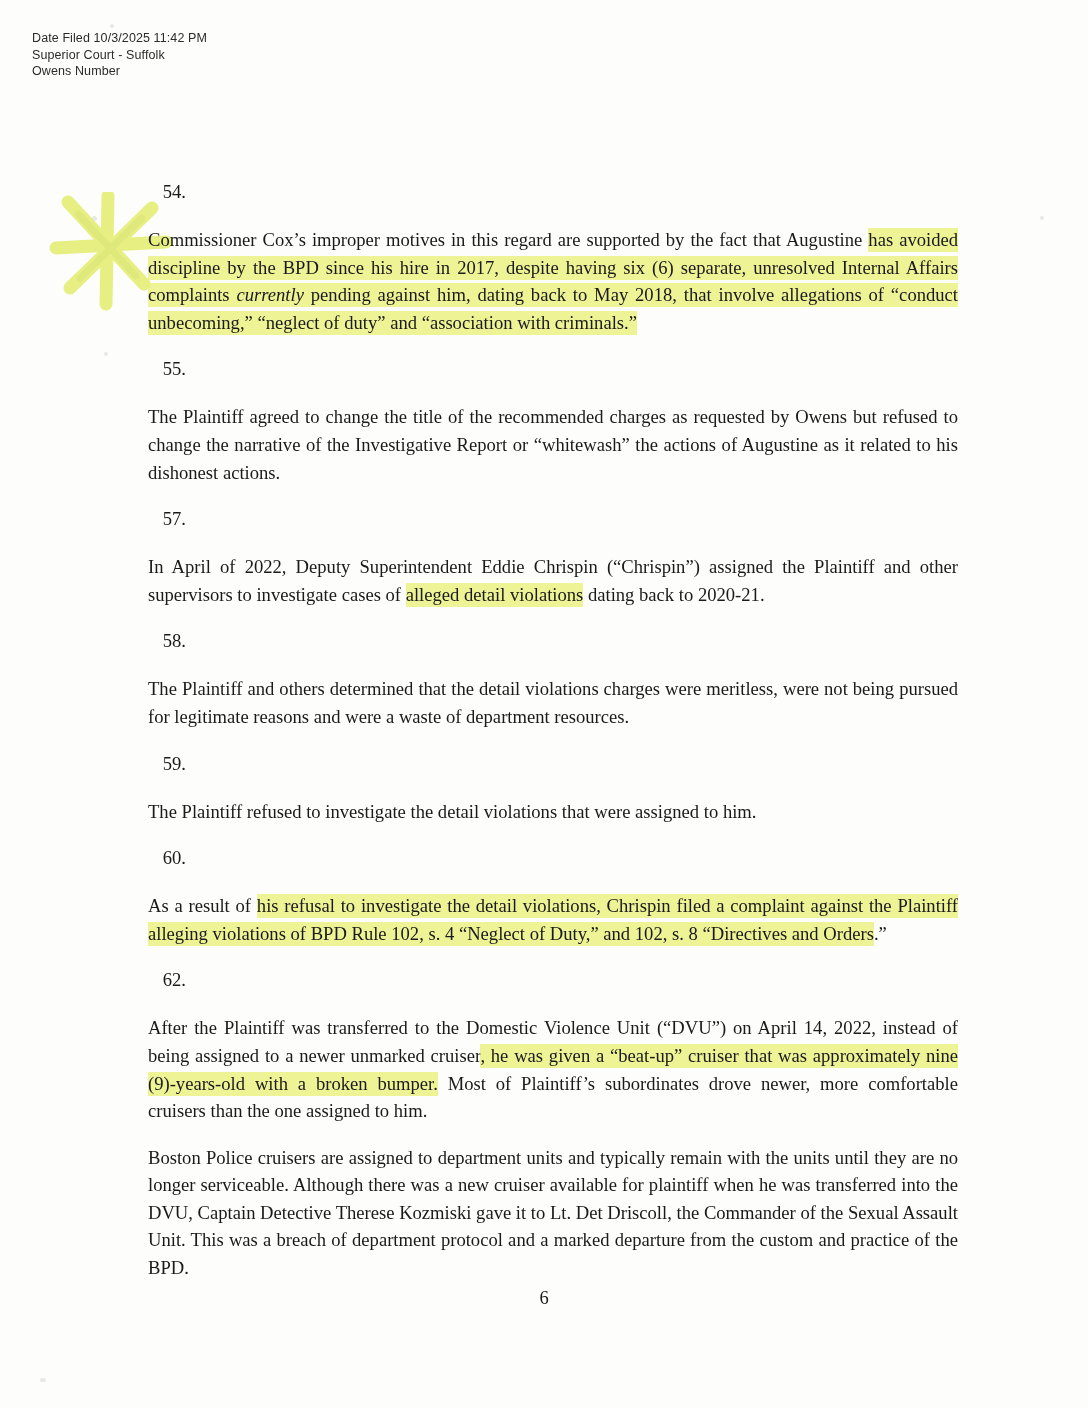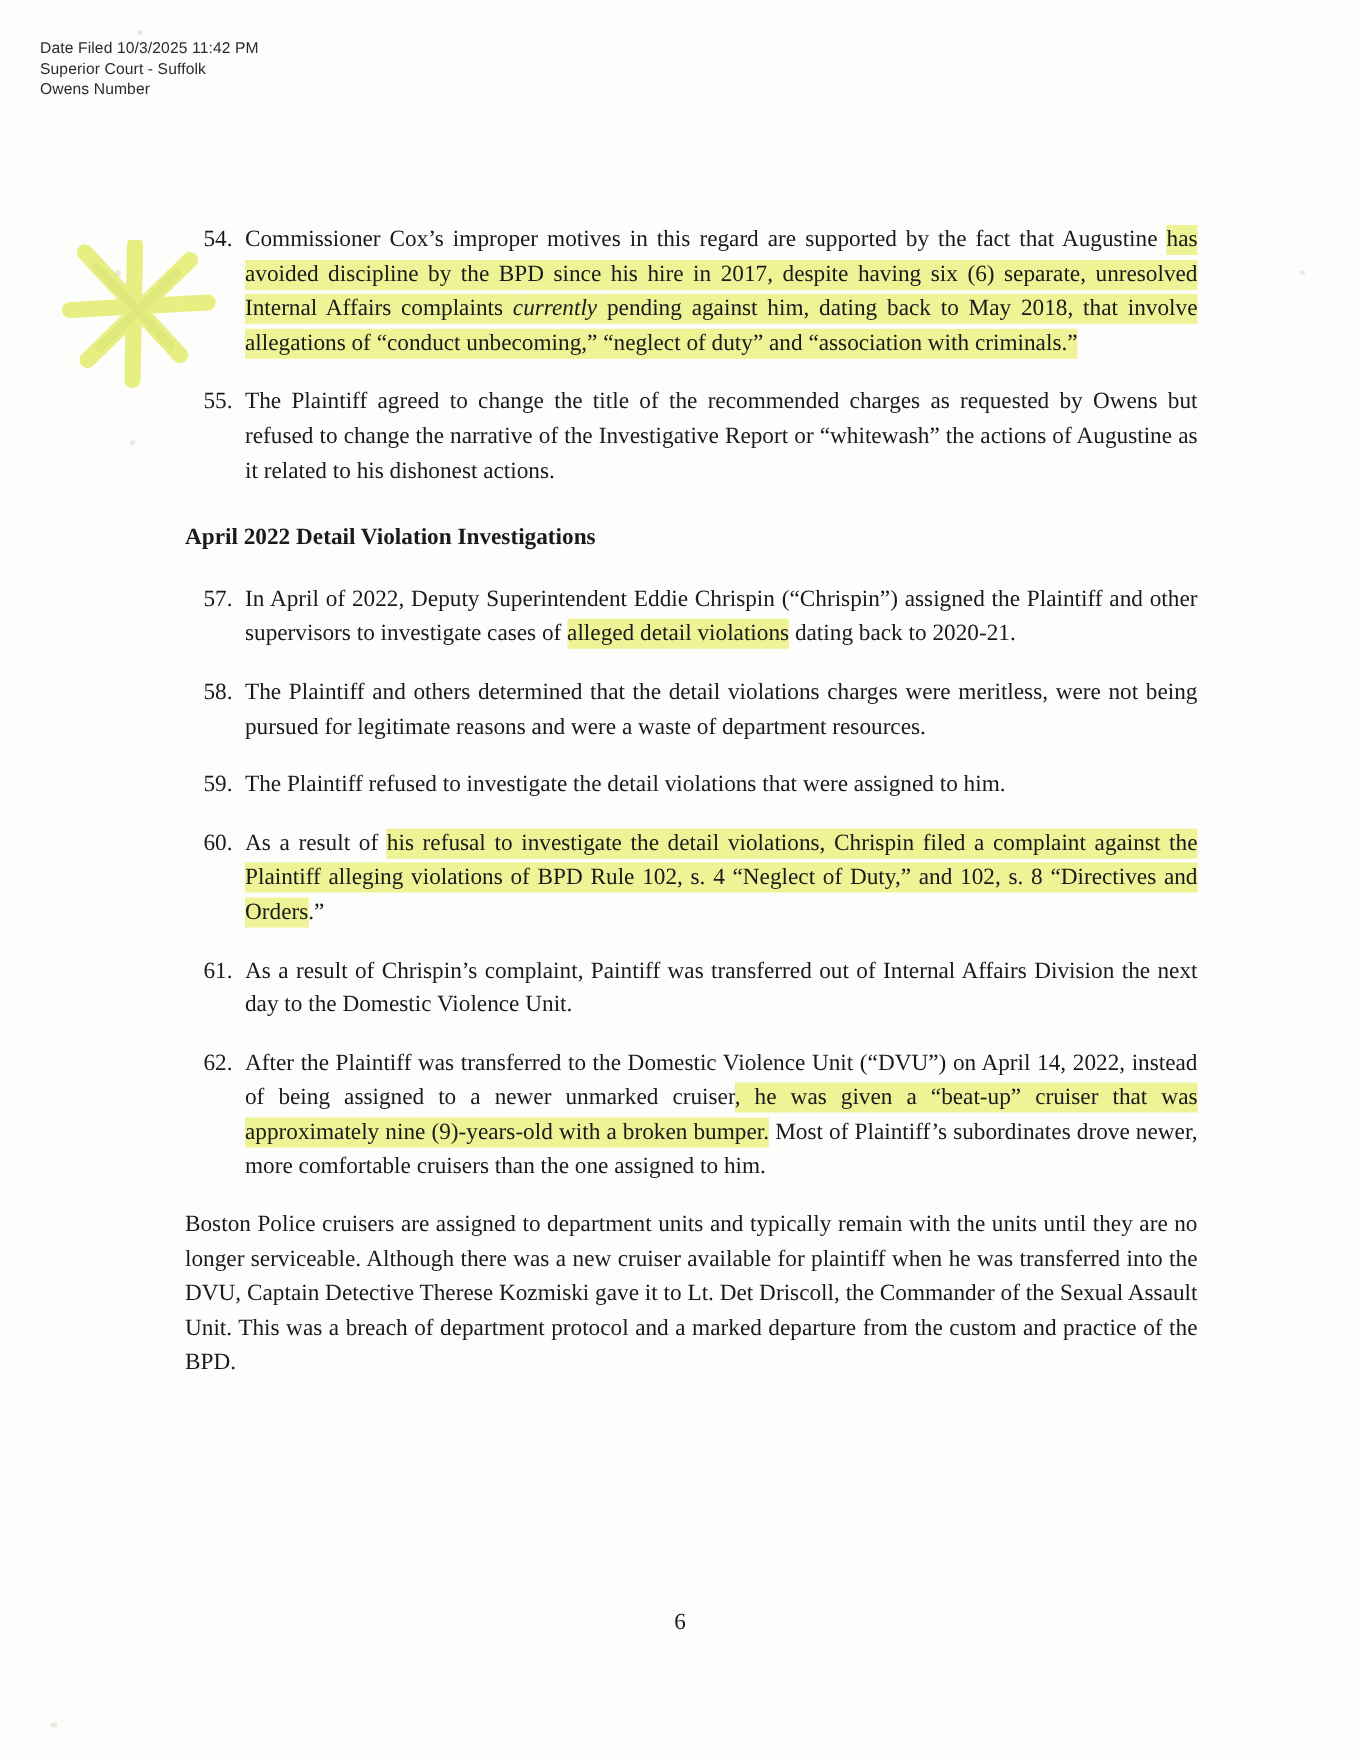--- a/index.html
+++ b/index.html
@@ -41,20 +41,21 @@
     top: 178px;
     left: 148px;
     width: 810px;
     font-size: 18.6px;
     line-height: 27.6px;
   }
 
   .para {
     display: flex;
     margin-bottom: 19px;
+    flex-direction: column;
   }
   .para-num {
     width: 48px;
     flex: 0 0 48px;
     text-align: right;
     padding-right: 10px;
     box-sizing: border-box;
   }
   .para-body {
     flex: 1 1 auto;
@@ -144,44 +145,39 @@
         <div class="para">
           <div class="para-num">54.</div>
           <div class="para-body"><span>Commissioner Cox’s improper motives in this regard are supported by the fact that Augustine </span><span class="hl">has avoided discipline by the BPD since his hire in 2017, despite having six (6) separate, unresolved Internal Affairs complaints </span><span class="hl"><em>currently</em></span><span class="hl"> pending against him, dating back to May 2018, that involve allegations of “conduct unbecoming,” “neglect of duty” and “association with criminals.”</span></div>
         </div>
         <div class="para">
           <div class="para-num">55.</div>
           <div class="para-body"><span>The Plaintiff agreed to change the title of the recommended charges as requested by Owens but refused to change the narrative of the Investigative Report or “whitewash” the actions of Augustine as it related to his dishonest actions.</span></div>
         </div>
       </div>
 
-    <div class="heading">April 2022 Detail Violation Investigations</div>
 
     <div id="paras-after">
         <div class="para">
           <div class="para-num">57.</div>
           <div class="para-body"><span>In April of 2022, Deputy Superintendent Eddie Chrispin (“Chrispin”) assigned the Plaintiff and other supervisors to investigate cases of </span><span class="hl">alleged detail violations</span><span> dating back to 2020-21.</span></div>
         </div>
         <div class="para">
           <div class="para-num">58.</div>
           <div class="para-body"><span>The Plaintiff and others determined that the detail violations charges were meritless, were not being pursued for legitimate reasons and were a waste of department resources.</span></div>
         </div>
         <div class="para">
           <div class="para-num">59.</div>
           <div class="para-body"><span>The Plaintiff refused to investigate the detail violations that were assigned to him.</span></div>
         </div>
         <div class="para">
           <div class="para-num">60.</div>
           <div class="para-body"><span>As a result of </span><span class="hl">his refusal to investigate the detail violations, Chrispin filed a complaint against the Plaintiff alleging violations of BPD Rule 102, s. 4 “Neglect of Duty,” and 102, s. 8 “Directives and Orders</span><span>.”</span></div>
         </div>
         <div class="para">
-          <div class="para-num">61.</div>
-          <div class="para-body"><span>As a result of Chrispin’s complaint, Paintiff was transferred out of Internal Affairs Division the next day to the Domestic Violence Unit.</span></div>
-        </div>
-        <div class="para">
           <div class="para-num">62.</div>
           <div class="para-body"><span>After the Plaintiff was transferred to the Domestic Violence Unit (“DVU”) on April 14, 2022, instead of being assigned to a newer unmarked cruiser</span><span class="hl">, he was given a “beat-up” cruiser that was approximately nine (9)-years-old with a broken bumper.</span><span> Most of Plaintiff’s subordinates drove newer, more comfortable cruisers than the one assigned to him.</span></div>
         </div>
         <div class="para">
           <div class="para-body"><span>Boston Police cruisers are assigned to department units and typically remain with the units until they are no longer serviceable. Although there was a new cruiser available for plaintiff when he was transferred into the DVU, Captain Detective Therese Kozmiski gave it to Lt. Det Driscoll, the Commander of the Sexual Assault Unit. This was a breach of department protocol and a marked departure from the custom and practice of the BPD.</span></div>
         </div>
       </div>
   </div>
 
   <div class="page-number">6</div>

